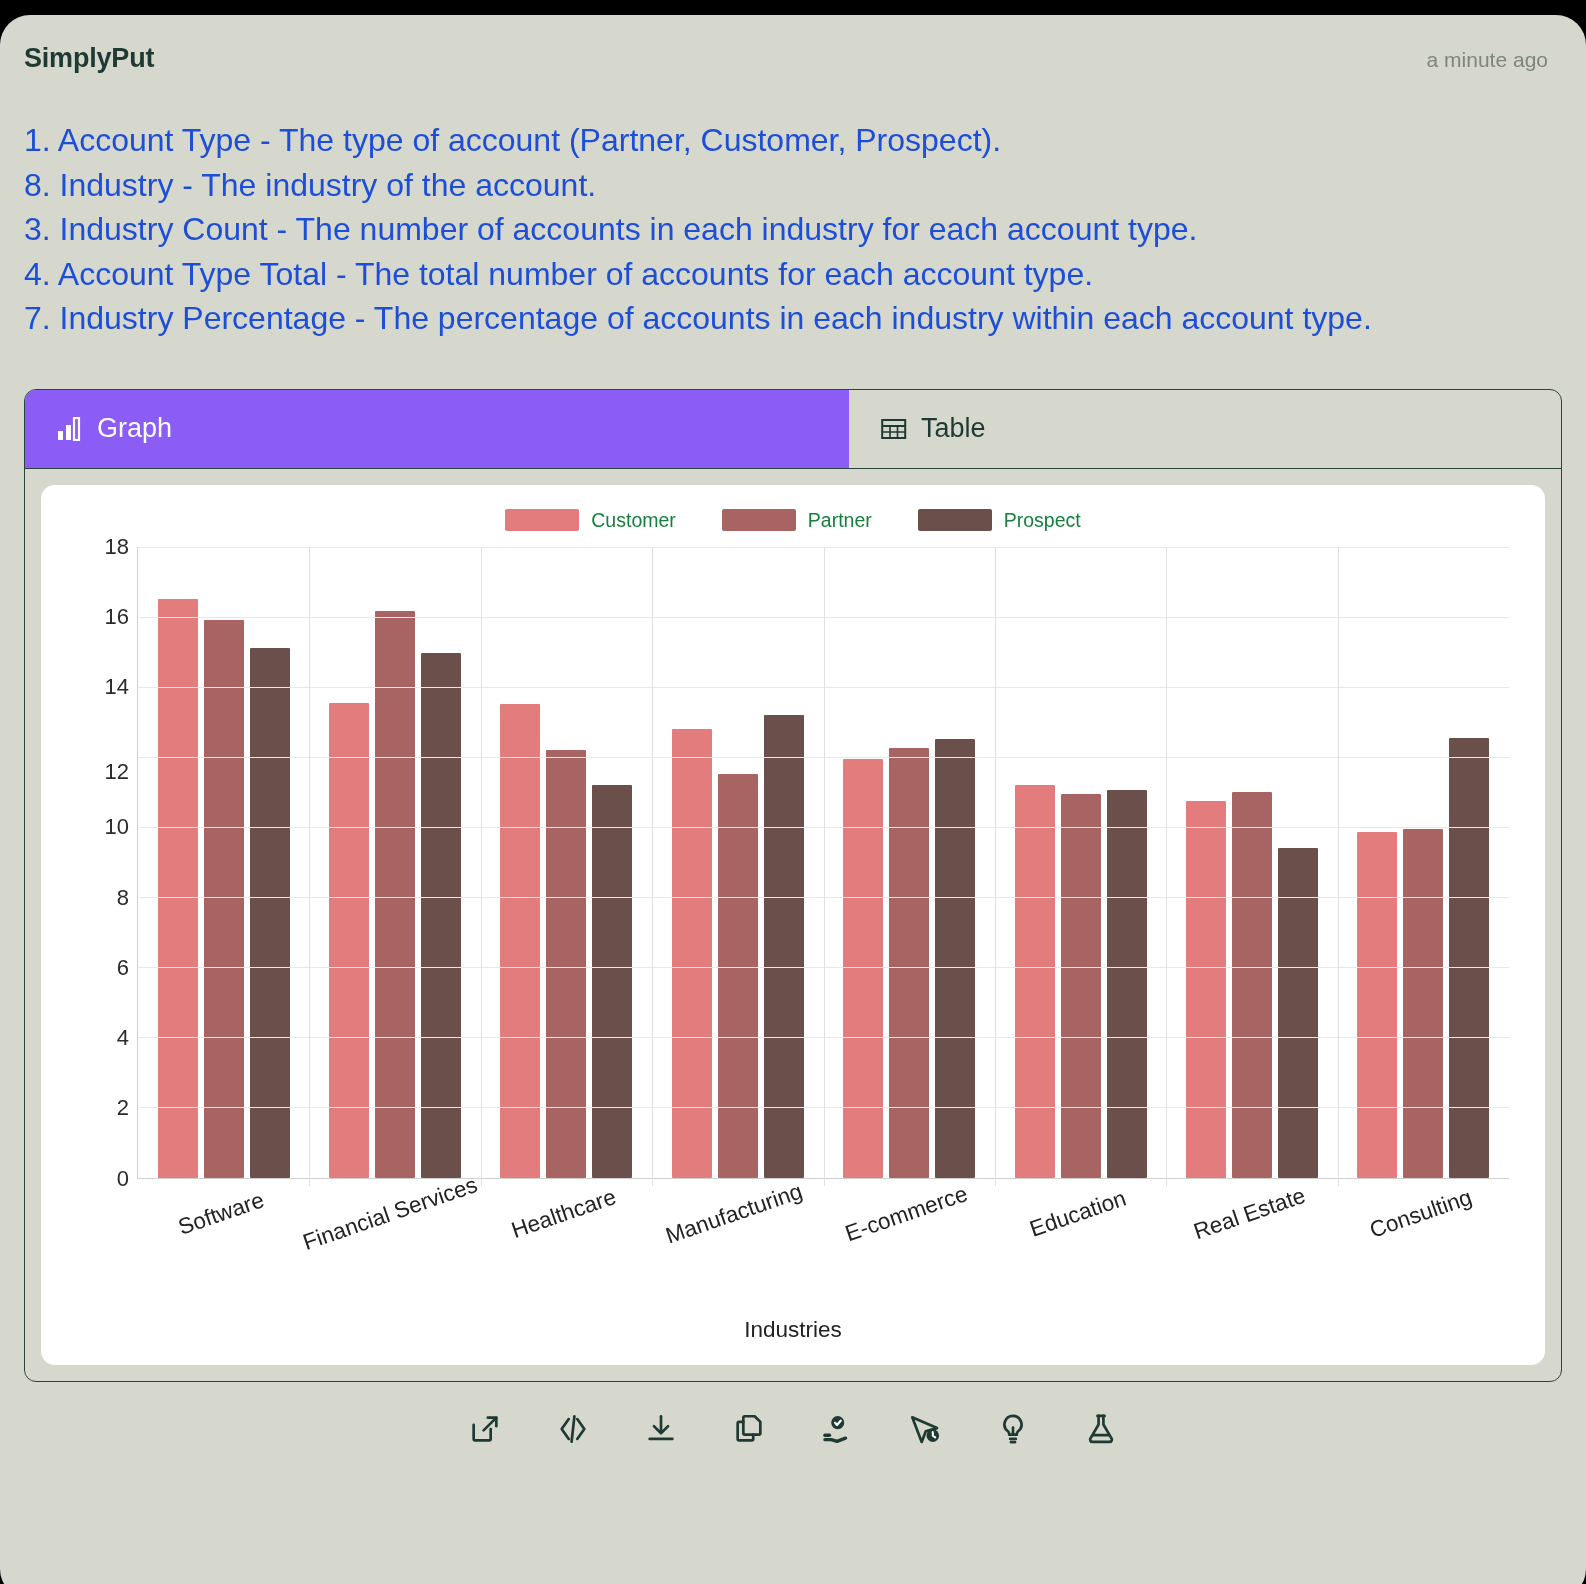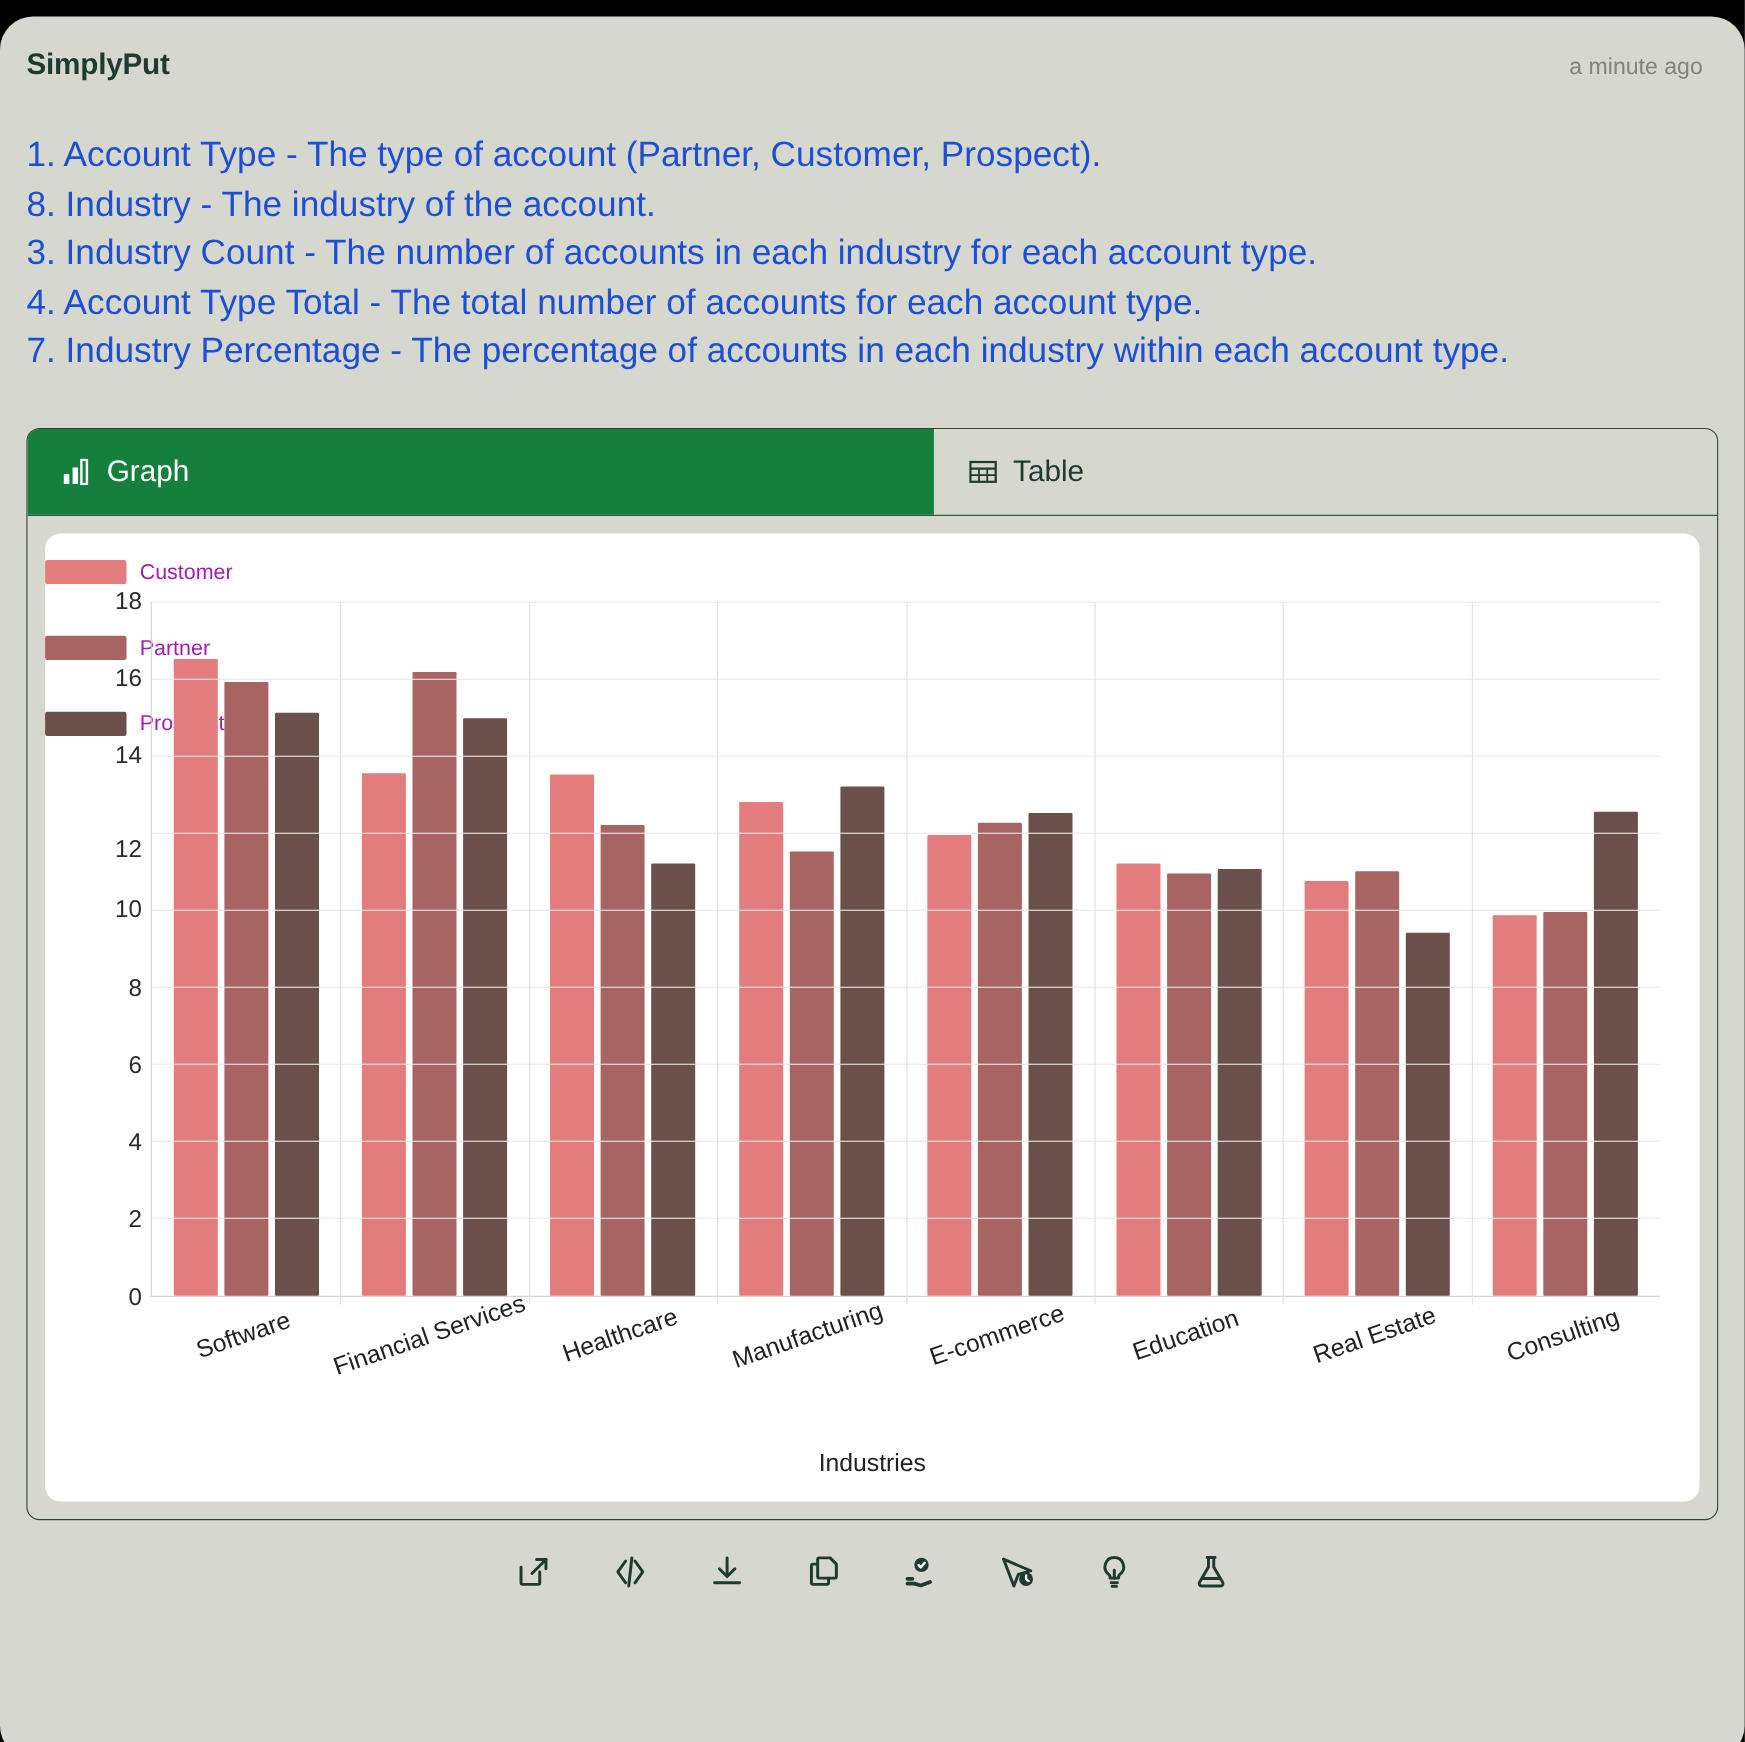--- a/index.html
+++ b/index.html
@@ -77,21 +77,21 @@
     display: flex;
     align-items: center;
     gap: 14px;
     padding: 0 32px;
     font-size: 27px;
     color: #1E3A32;
     cursor: pointer;
     user-select: none;
   }
   .tab.active {
-    background: #15803d;
+    background: #8b5cf6;
     color: #FFFFFF;
     flex: 0 0 760px;
   }
   .tab.inactive { flex: 1 1 auto; }
   .tab .ico { display: flex; align-items: center; }
 
   
   .chart-panel {
     background: #FFFFFF;
     border-radius: 14px;
@@ -101,22 +101,21 @@
   }
 
   
   .legend {
     position: absolute;
     top: 24px; left: 0; right: 0;
     display: flex;
     justify-content: center;
     gap: 46px;
     font-size: 19.5px;
-    color: #a21caf;
-    flex-direction: column;
+    color: #15803d;
   }
   .legend-item { display: flex; align-items: center; gap: 12px; }
   .legend-swatch { width: 74px; height: 22px; border-radius: 2px; }
 
   
   .plot-wrap {
     position: absolute;
     left: 96px;
     top: 62px;
     right: 36px;

